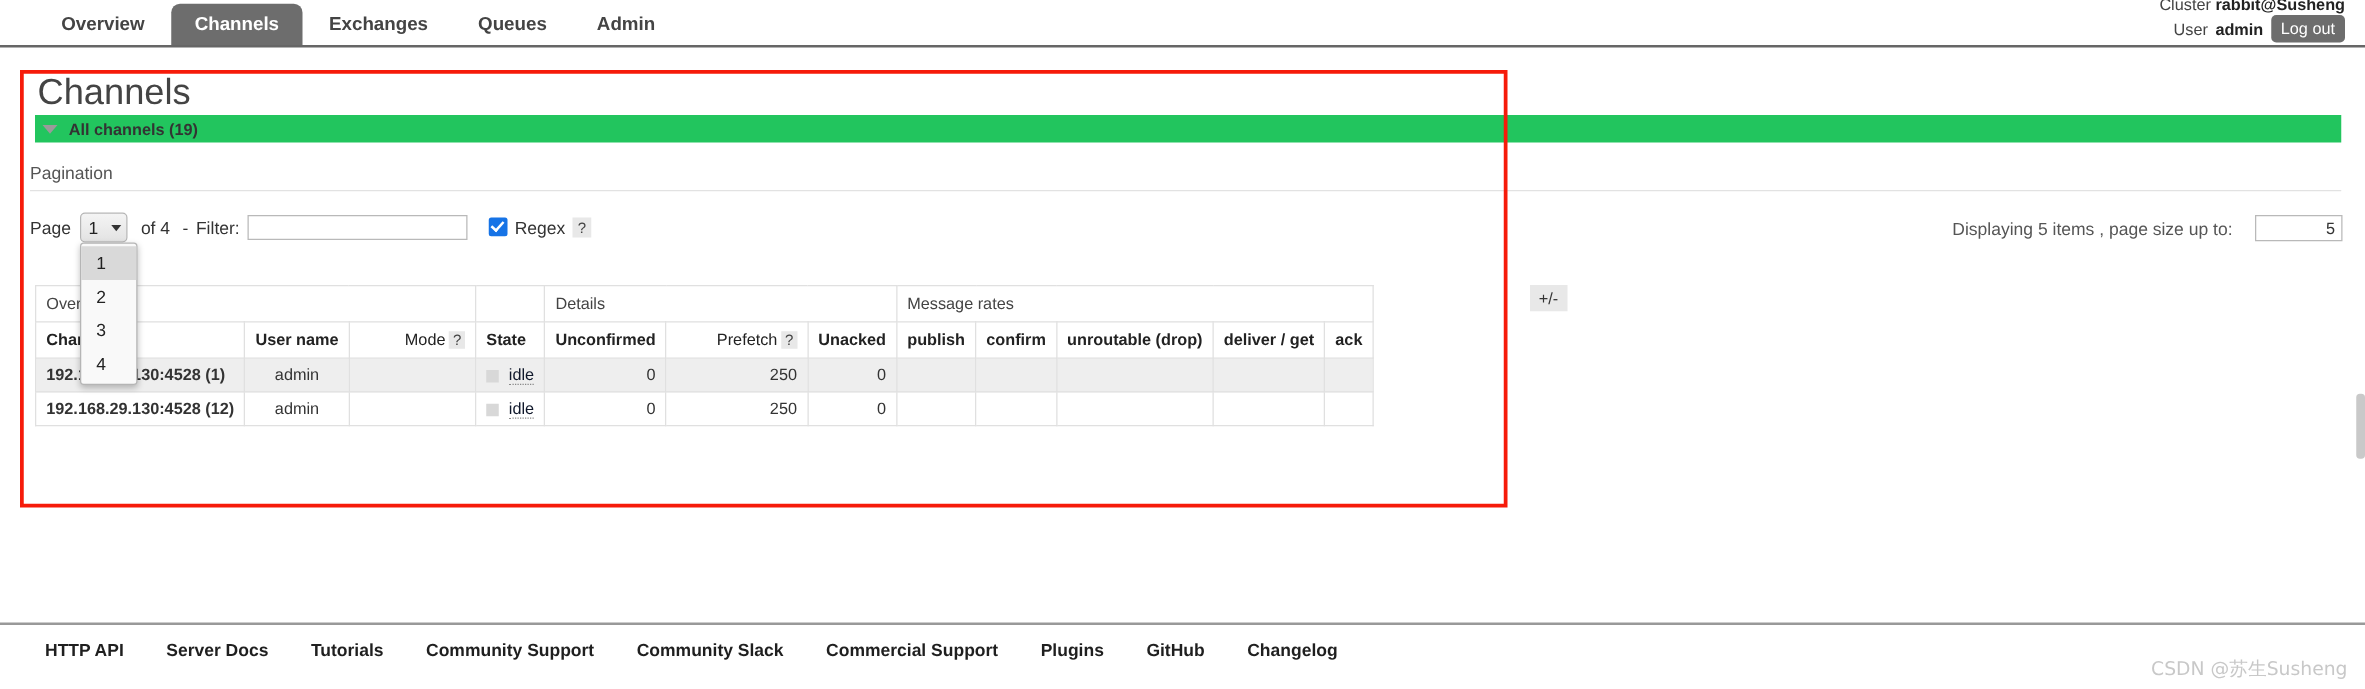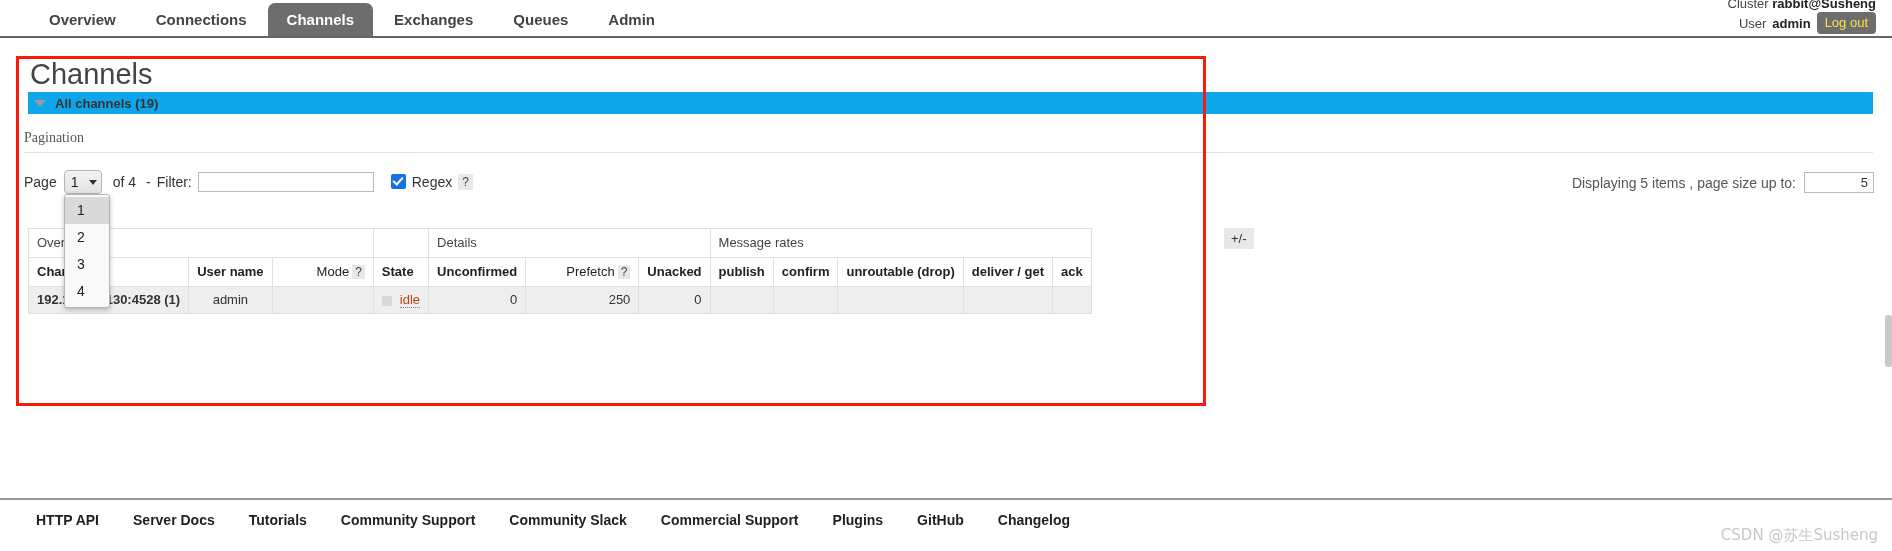--- a/index.html
+++ b/index.html
@@ -68,21 +68,21 @@
     font-size: 13px;
     color: #444444;
     white-space: nowrap;
     display: flex;
     align-items: center;
     gap: 6px;
   }
   #user-line .uname { font-weight: bold; color: #222222; }
   #logout-button {
     background: #6d6d6d;
-    color: #fde047;
+    color: #ffffff;
     border: none;
     border-radius: 4px;
     font-family: "Liberation Sans", sans-serif;
     font-size: 13px;
     padding: 3px 8px 4px 8px;
     cursor: pointer;
     line-height: 15px;
   }
 
   
@@ -115,21 +115,21 @@
     letter-spacing: 0px;
     line-height: 32px;
   }
 
   #section-header {
     position: absolute;
     left: 28px;
     top: 40px;
     width: 1845px;
     height: 22px;
-    background: #0ea5e9;
+    background: #22c55e;
     display: flex;
     align-items: center;
     font-size: 13px;
     font-weight: bold;
     color: #333333;
     cursor: pointer;
   }
   .caret-down {
     width: 0; height: 0;
     border-left: 6px solid transparent;
@@ -137,21 +137,20 @@
     border-top: 7px solid #9a9a9a;
     margin: 0 9px 0 6px;
   }
 
   #pagination-label {
     position: absolute;
     left: 24px;
     top: 78px;
     font-size: 14px;
     color: #555555;
-    font-family: Liberation Serif, serif;
   }
   #pagination-rule {
     position: absolute;
     left: 24px;
     top: 100px;
     width: 1849px;
     height: 1px;
     background: #e2e2e2;
   }
 
@@ -259,21 +258,21 @@
   
   #displaying-wrap {
     position: absolute;
     right: 18px;
     top: 120px;
     display: flex;
     align-items: center;
     font-size: 14px;
     color: #555555;
     white-space: nowrap;
-    gap: 8px;
+    gap: 18px;
   }
   #page-size-input {
     width: 70px;
     height: 21px;
     border: 1px solid #b9b9b9;
     background: #ffffff;
     font-family: "Liberation Sans", sans-serif;
     font-size: 13px;
     text-align: right;
     padding: 1px 5px;
@@ -321,21 +320,21 @@
   td.state-cell { white-space: nowrap; }
   .state-swatch {
     display: inline-block;
     width: 10px; height: 10px;
     background: #d8d8d8;
     margin-right: 8px;
     vertical-align: middle;
   }
   .state-text {
     border-bottom: 1px dotted #888888;
-    color: #c2410c;
+    color: #0f172a;
   }
   .mode-help {
     background: #e8e8e8;
     color: #444444;
     padding: 0 3px;
     margin-left: 3px;
     font-weight: normal;
     font-size: 12px;
   }
   #plusminus-button {
@@ -394,21 +393,20 @@
     background: #c9c9c9;
     border-radius: 3px;
   }
 </style>
 </head>
 <body>
 
 <div id="topbar">
   <div id="main-nav">
       <div class="nav-tab">Overview</div>
-      <div class="nav-tab">Connections</div>
       <div class="nav-tab active">Channels</div>
       <div class="nav-tab">Exchanges</div>
       <div class="nav-tab">Queues</div>
       <div class="nav-tab">Admin</div>
     </div>
 
   <div id="cluster-line">
     <span>Cluster</span>
     <b>rabbit@Susheng</b>
   </div>
@@ -495,20 +493,34 @@
           <td class="state-cell center"><span class="state-swatch"></span><span class="state-text">idle</span></td>
           <td class="num">0</td>
           <td class="num">250</td>
           <td class="num">0</td>
           <td class="num"></td>
           <td class="num"></td>
           <td class="num"></td>
           <td class="num"></td>
           <td class="num"></td>
         </tr>
+        <tr>
+          <td class="ch-name">192.168.29.130:4528 (12)</td>
+          <td class="center">admin</td>
+          <td class="center"></td>
+          <td class="state-cell center"><span class="state-swatch"></span><span class="state-text">idle</span></td>
+          <td class="num">0</td>
+          <td class="num">250</td>
+          <td class="num">0</td>
+          <td class="num"></td>
+          <td class="num"></td>
+          <td class="num"></td>
+          <td class="num"></td>
+          <td class="num"></td>
+        </tr>
       </tbody>
   </table>
 
   <div id="plusminus-button">+/-</div>
 </div>
 
 <div id="footer">
   <div id="footer-links">
       <a class="footer-link">HTTP API</a>
       <a class="footer-link">Server Docs</a>

